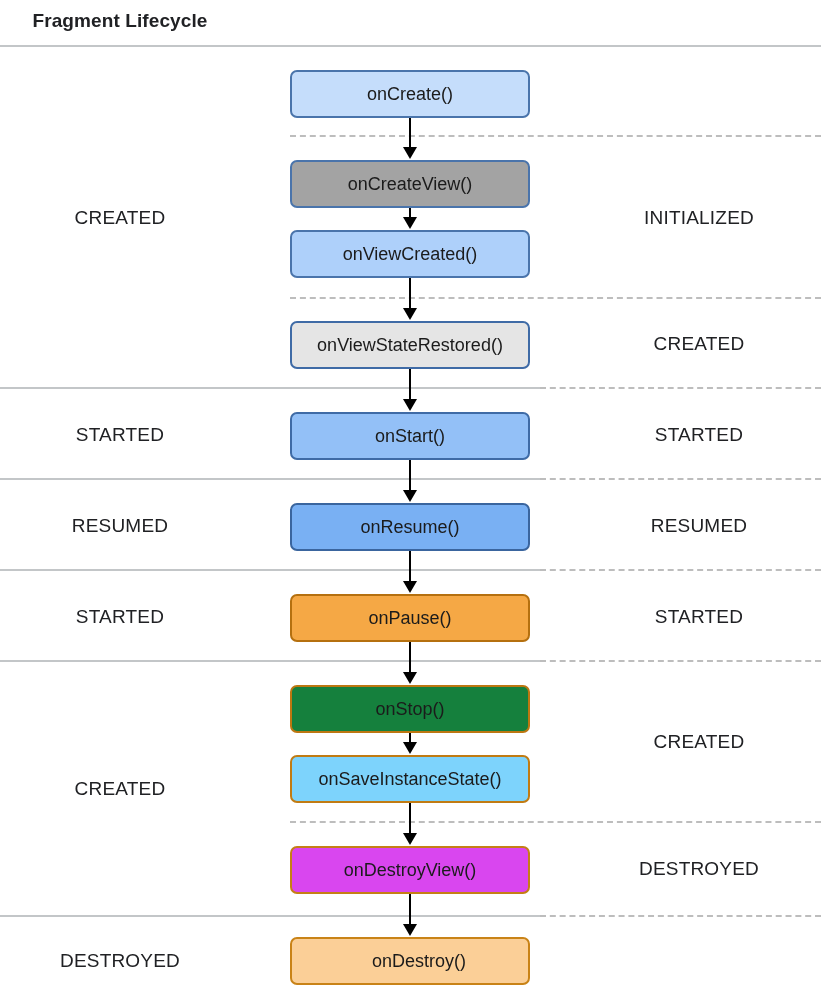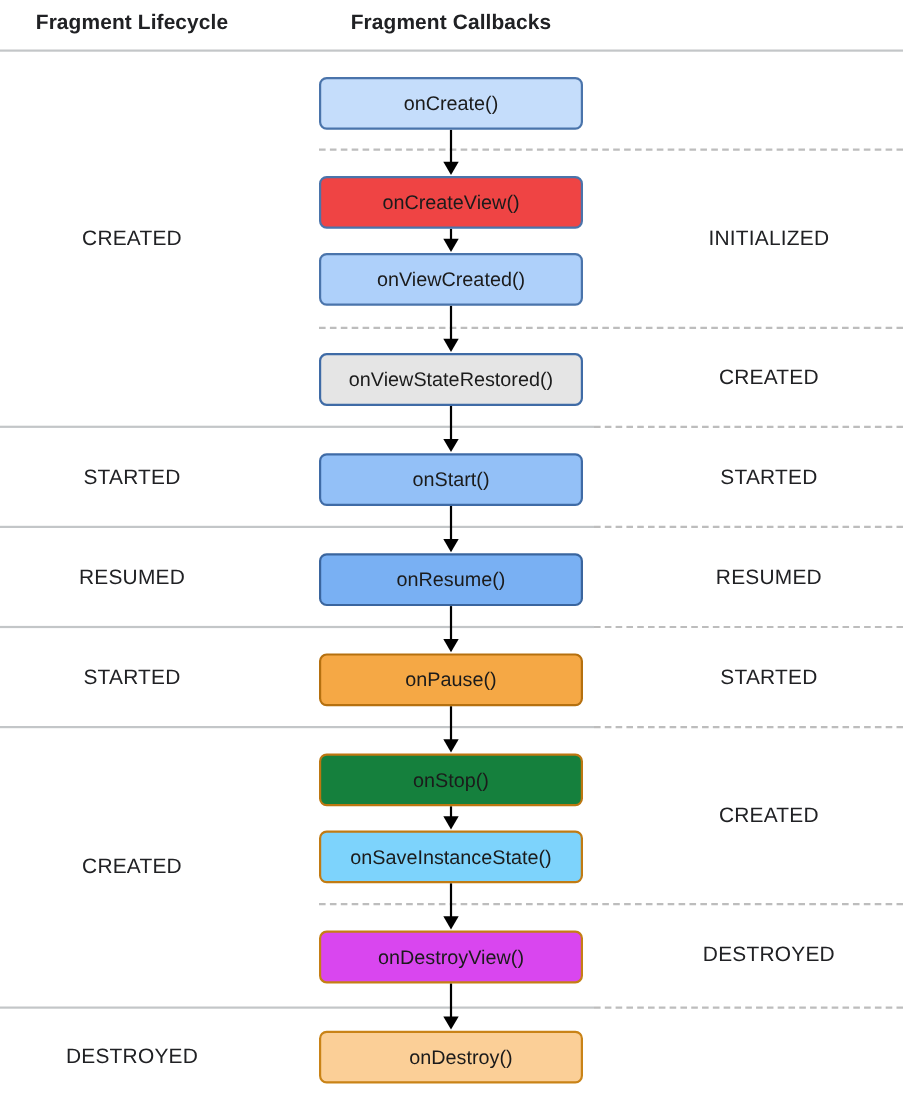--- a/index.html
+++ b/index.html
@@ -79,21 +79,21 @@
     display: flex;
     align-items: center;
     justify-content: center;
     font-size: 18px;
     color: #1b1b1b;
     white-space: nowrap;
   }
 
   
   .blue-1 { background: #c5ddfb; border: 2px solid #4a74ab; }
-  .blue-2 { background: #ef4444; border: 2px solid #4a74ab; }
+  .blue-2 { background: #a3a3a3; border: 2px solid #4a74ab; }
   .blue-3 { background: #aed0fa; border: 2px solid #4a74ab; }
   .blue-4 { background: #e5e5e5; border: 2px solid #3f6ba6; }
   .blue-5 { background: #93c0f7; border: 2px solid #3f6ba6; }
   .blue-6 { background: #79b0f3; border: 2px solid #3a659e; }
 
   
   .orange-1 { background: #f5a845; border: 2px solid #b5700f; }
   .orange-2 { background: #15803d; border: 2px solid #bd7711; }
   .orange-3 { background: #7dd3fc; border: 2px solid #c17b13; }
   .orange-4 { background: #d946ef; border: 2px solid #c57f15; }
@@ -117,21 +117,20 @@
     border-right: 7px solid transparent;
     border-top: 12px solid #000000;
   }
 </style>
 </head>
 <body>
 
 <div id="diagram">
 
   <div class="col-header c1">Fragment Lifecycle</div>
-  <div class="col-header c2">Fragment Callbacks</div>
   <div class="header-rule"></div>
 
   <div id="rules-layer">
       <div class="rule-solid" style="top: 387px; width: 540px;"></div>
       <div class="rule-solid" style="top: 478px; width: 540px;"></div>
       <div class="rule-solid" style="top: 569px; width: 540px;"></div>
       <div class="rule-solid" style="top: 660px; width: 540px;"></div>
       <div class="rule-solid" style="top: 915px; width: 540px;"></div>
       <div class="rule-dashed" style="top: 135px; left: 290px; width: 531px;"></div>
       <div class="rule-dashed" style="top: 297px; left: 290px; width: 531px;"></div>

